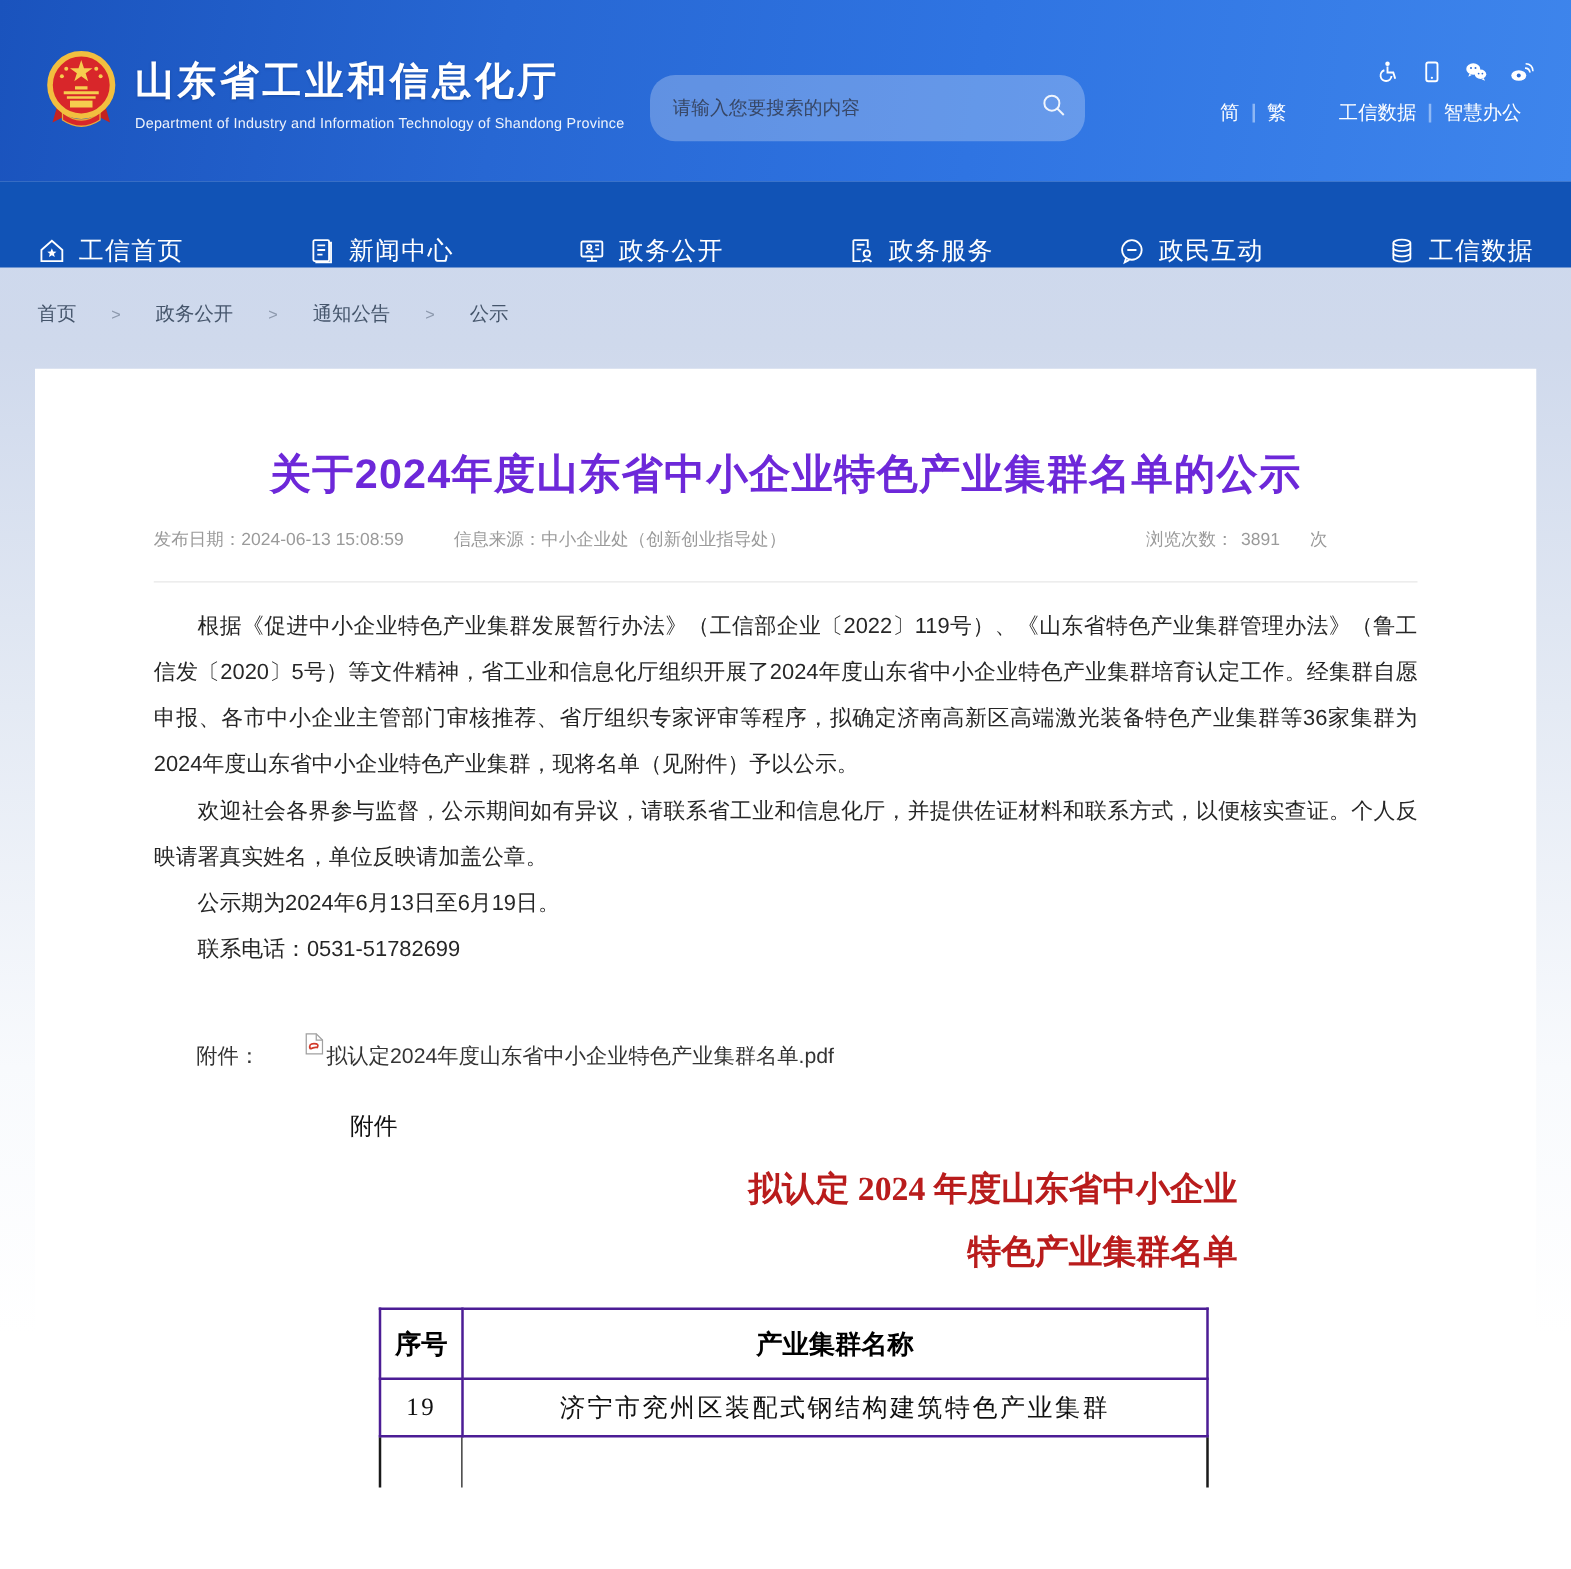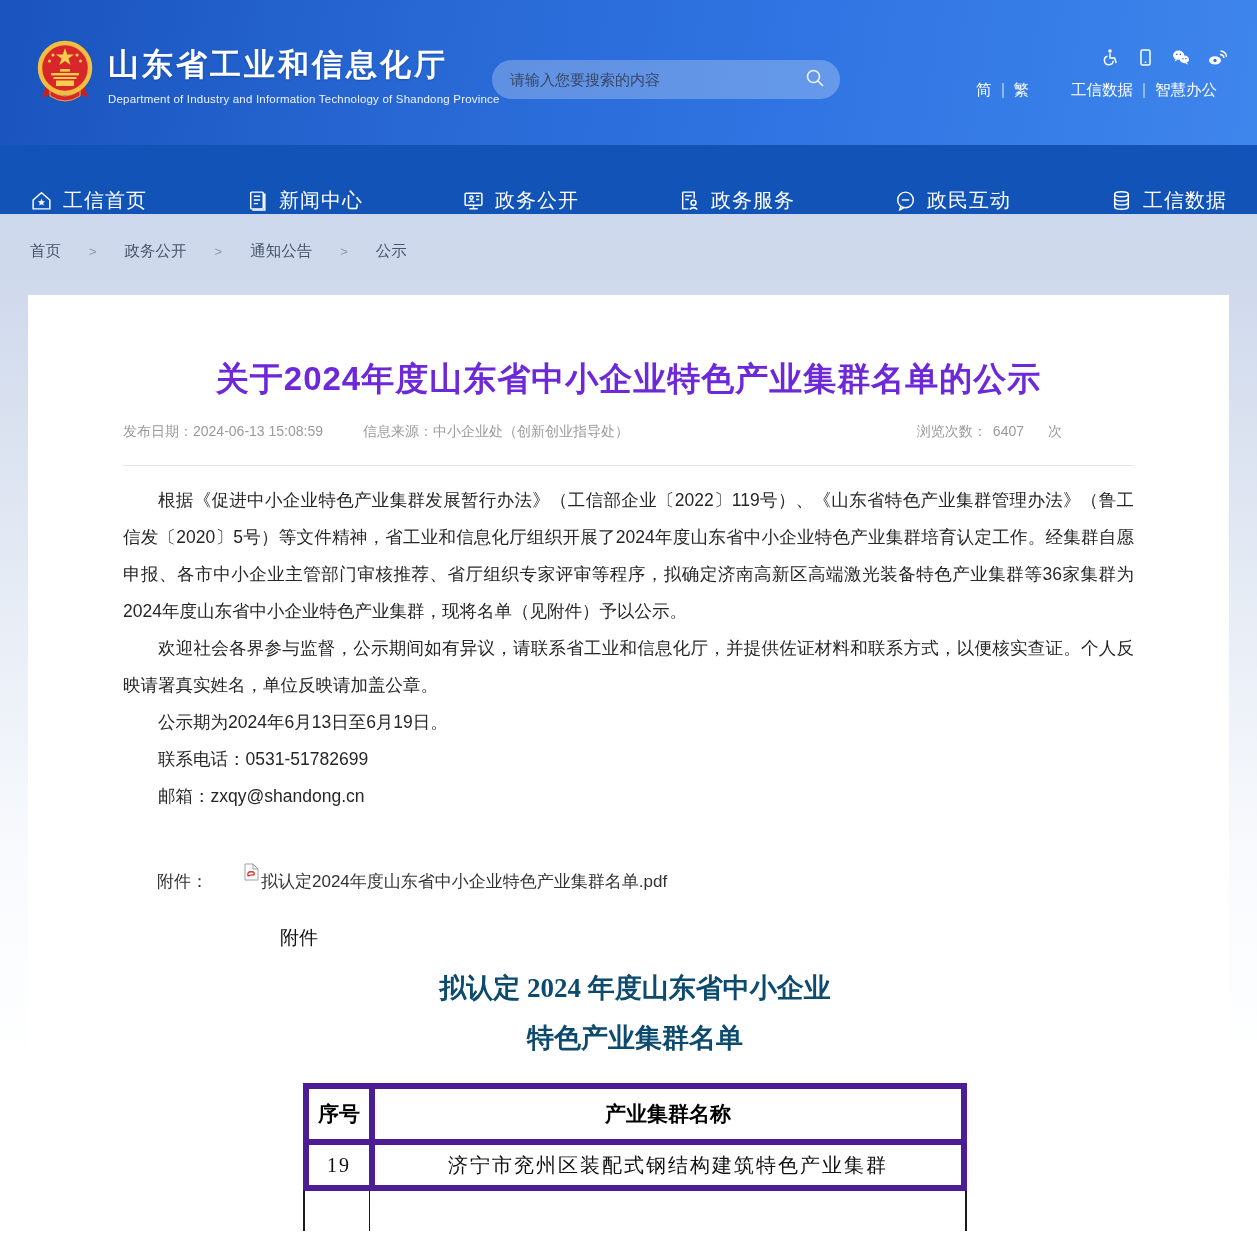--- a/index.html
+++ b/index.html
@@ -10,21 +10,21 @@
   }
   
   .site-header{
     position:relative; height:145px;
     background:linear-gradient(99deg,#1a53bd 0%,#2767d3 32%,#2f74e2 62%,#3e85ec 100%);
   }
   .logo-wrap{ position:absolute; left:36px; top:40px; display:flex; align-items:center; cursor:pointer; }
   .titles{ margin-left:14px; color:#fff; }
   .site-title{ font-size:31px; font-weight:bold; letter-spacing:3px; text-shadow:0 1px 2px rgba(0,40,100,.35); }
   .site-subtitle{ font-size:11.5px; margin-top:7px; letter-spacing:.2px; color:rgba(255,255,255,.92); }
-  .search{ position:absolute; left:492px; top:60px; width:348px; height:39px; border-radius:20px;
+  .search{ position:absolute; left:520px; top:60px; width:348px; height:53px; border-radius:20px;
     background:rgba(255,255,255,.26); display:flex; align-items:center; padding:0 14px 0 18px; }
   .search input{ flex:1; background:transparent; border:none; outline:none; font-size:15px; color:#243a5e;
     font-family:"Liberation Sans","DejaVu Sans",sans-serif; }
   .search input::placeholder{ color:#35435f; opacity:.95; }
   .top-icons{ position:absolute; top:48px; right:30px; display:flex; gap:16px; align-items:center; }
   .top-icons span{ display:inline-flex; cursor:pointer; }
   .top-links{ position:absolute; top:80px; right:30px; display:flex; align-items:center; color:#fff; font-size:15.5px; }
   .top-links .lnk{ cursor:pointer; padding:0 10px; }
   .top-links .vsep{ width:2px; height:15px; background:rgba(190,215,250,.65); }
   .top-links .gap{ width:22px; }
@@ -47,25 +47,25 @@
   .meta-views .vnum{ margin:0 6px 0 2px; }
   .meta-views .vunit{ margin-left:14px; }
   .article-body{ margin-top:16px; }
   .article-body p{ font-size:17.5px; line-height:37px; color:#262626; text-align:justify; text-indent:2em; }
   .attach-line{ margin-top:48px; font-size:17px; color:#333; text-indent:2em; line-height:26px; }
   .attach-line .pdf{ display:inline-block; vertical-align:6px; margin:0 2px; }
   .attach-file{ cursor:pointer; color:#333; }
   
   .doc{ margin:30px 0 0 157px; width:710px; }
   .doc-label{ font-size:19px; color:#111;font-family:Liberation Mono, monospace; }
-  .doc-title{ margin-top:12px; text-align:center; font-family:"Liberation Serif","DejaVu Serif",serif;
-    font-weight:bold; font-size:27px; line-height:50px; color:#0c4a6e; }
+  .doc-title{ margin-top:12px; text-align:right; font-family:"Liberation Serif","DejaVu Serif",serif;
+    font-weight:bold; font-size:27px; line-height:50px; color:#b91c1c; }
   .doc-table{ width:664px; margin:20px auto 0; border-collapse:collapse; border:2px solid #1a1a1a;
     font-family:"Liberation Serif","DejaVu Serif",serif; table-layout:fixed; }
-  .doc-table th,.doc-table td{ border:6px solid #4c1d95; text-align:center; vertical-align:middle; }
+  .doc-table th,.doc-table td{ border:2px solid #4c1d95; text-align:center; vertical-align:middle; }
   .doc-table th{ height:56px; font-size:21px; font-weight:bold; color:#000;
     font-family:"Liberation Sans","DejaVu Sans",sans-serif; }
   .doc-table td{ height:46px; font-size:20px; color:#111; letter-spacing:2px; }
   .col-idx{ width:66px; }
   .partial-row{ width:664px; height:40px; margin:0 auto; border-left:2px solid #1a1a1a; border-right:2px solid #1a1a1a;
     position:relative; }
   .partial-row::before{ content:""; position:absolute; left:64px; top:0; bottom:0; width:1px; background:#1a1a1a; }
 </style>
 </head>
 <body>
@@ -228,31 +228,30 @@
 </div>
 
 <div class="article-card">
   <h1 class="article-title">关于2024年度山东省中小企业特色产业集群名单的公示</h1>
 
   <div class="meta-row">
     <span>发布日期：2024-06-13 15:08:59</span>
     <span class="meta-src">信息来源：中小企业处（创新创业指导处）</span>
     <span class="meta-views">
       <span>浏览次数：</span>
-      <span class="vnum">6407</span>
+      <span class="vnum">3891</span>
       <span class="vunit">次</span>
     </span>
   </div>
 
   <div class="article-body">
     <p>根据《促进中小企业特色产业集群发展暂行办法》（工信部企业〔2022〕119号）、《山东省特色产业集群管理办法》（鲁工信发〔2020〕5号）等文件精神，省工业和信息化厅组织开展了2024年度山东省中小企业特色产业集群培育认定工作。经集群自愿申报、各市中小企业主管部门审核推荐、省厅组织专家评审等程序，拟确定济南高新区高端激光装备特色产业集群等36家集群为2024年度山东省中小企业特色产业集群，现将名单（见附件）予以公示。</p>
     <p>欢迎社会各界参与监督，公示期间如有异议，请联系省工业和信息化厅，并提供佐证材料和联系方式，以便核实查证。个人反映请署真实姓名，单位反映请加盖公章。</p>
     <p>公示期为2024年6月13日至6月19日。</p>
     <p>联系电话：0531-51782699</p>
-    <p>邮箱：zxqy@shandong.cn</p>
   </div>
 
   <div class="attach-line">
     <span>附件：</span><span class="pdf"><svg width="15" height="18" viewBox="0 0 15 18">
           <path d="M1 1 H9 L14 6 V17 H1 Z" fill="#fff" stroke="#a0a0a0" stroke-width="1"></path>
           <path d="M9 1 V6 H14" fill="none" stroke="#a0a0a0" stroke-width="1"></path>
           <path d="M4.2 13.2 q-1.6 -4.4 3 -4.4 q4.4 0 2.6 3.2 q-2.6 -0.6 -5.6 1.2" fill="none" stroke="#d23a2b" stroke-width="1.4"></path>
         </svg></span><span class="attach-file">拟认定2024年度山东省中小企业特色产业集群名单.pdf</span>
   </div>
 

